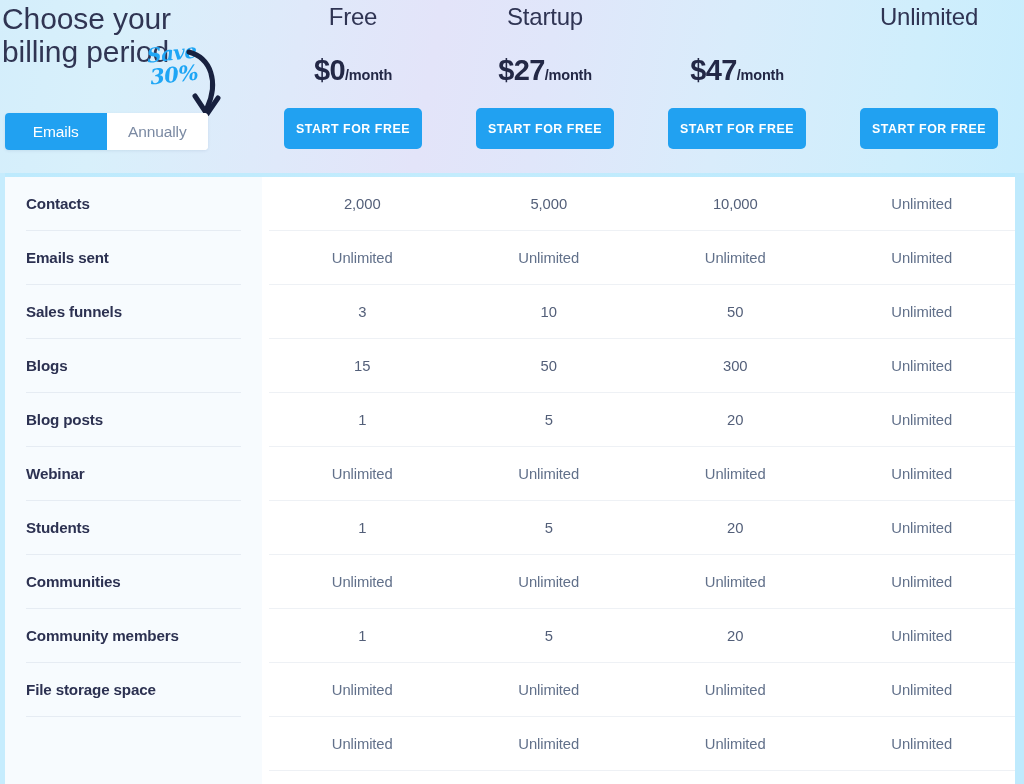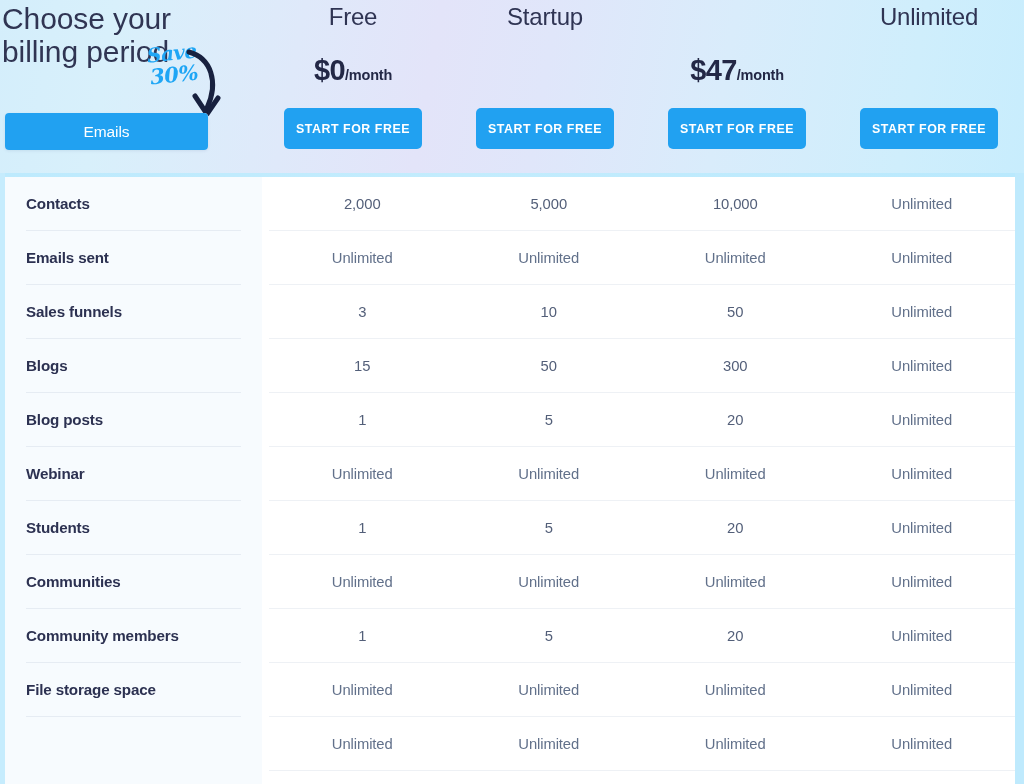--- a/index.html
+++ b/index.html
@@ -261,33 +261,37 @@
         <span class="l2">30%</span>
       </div>
 
       <svg class="arrow-svg" viewBox="0 0 46 82">
         <path d="M4 4 C 26 10, 34 34, 22 60" fill="none" stroke="#18213f" stroke-width="5" stroke-linecap="round"></path>
         <path d="M10 48 L22 66 L33 50" fill="none" stroke="#18213f" stroke-width="5" stroke-linecap="round" stroke-linejoin="round"></path>
       </svg>
 
       <div class="billing-toggle">
         <div class="toggle-opt active">Emails</div>
+        <div class="toggle-opt inactive">Annually</div>
       </div>
     </div>
 
     <div class="plan-col" style="left:257px">
       <div class="plan-name">Free</div>
       <div class="plan-price">
         <span class="amt">$0</span><span class="per">/month</span>
       </div>
       <button class="cta-btn">START FOR FREE</button>
     </div>
 
     <div class="plan-col" style="left:449px">
       <div class="plan-name">Startup</div>
+      <div class="plan-price">
+        <span class="amt">$27</span><span class="per">/month</span>
+      </div>
       <button class="cta-btn">START FOR FREE</button>
     </div>
 
     <div class="plan-col" style="left:641px">
       <div class="plan-price">
         <span class="amt">$47</span><span class="per">/month</span>
       </div>
       <button class="cta-btn">START FOR FREE</button>
     </div>
 

